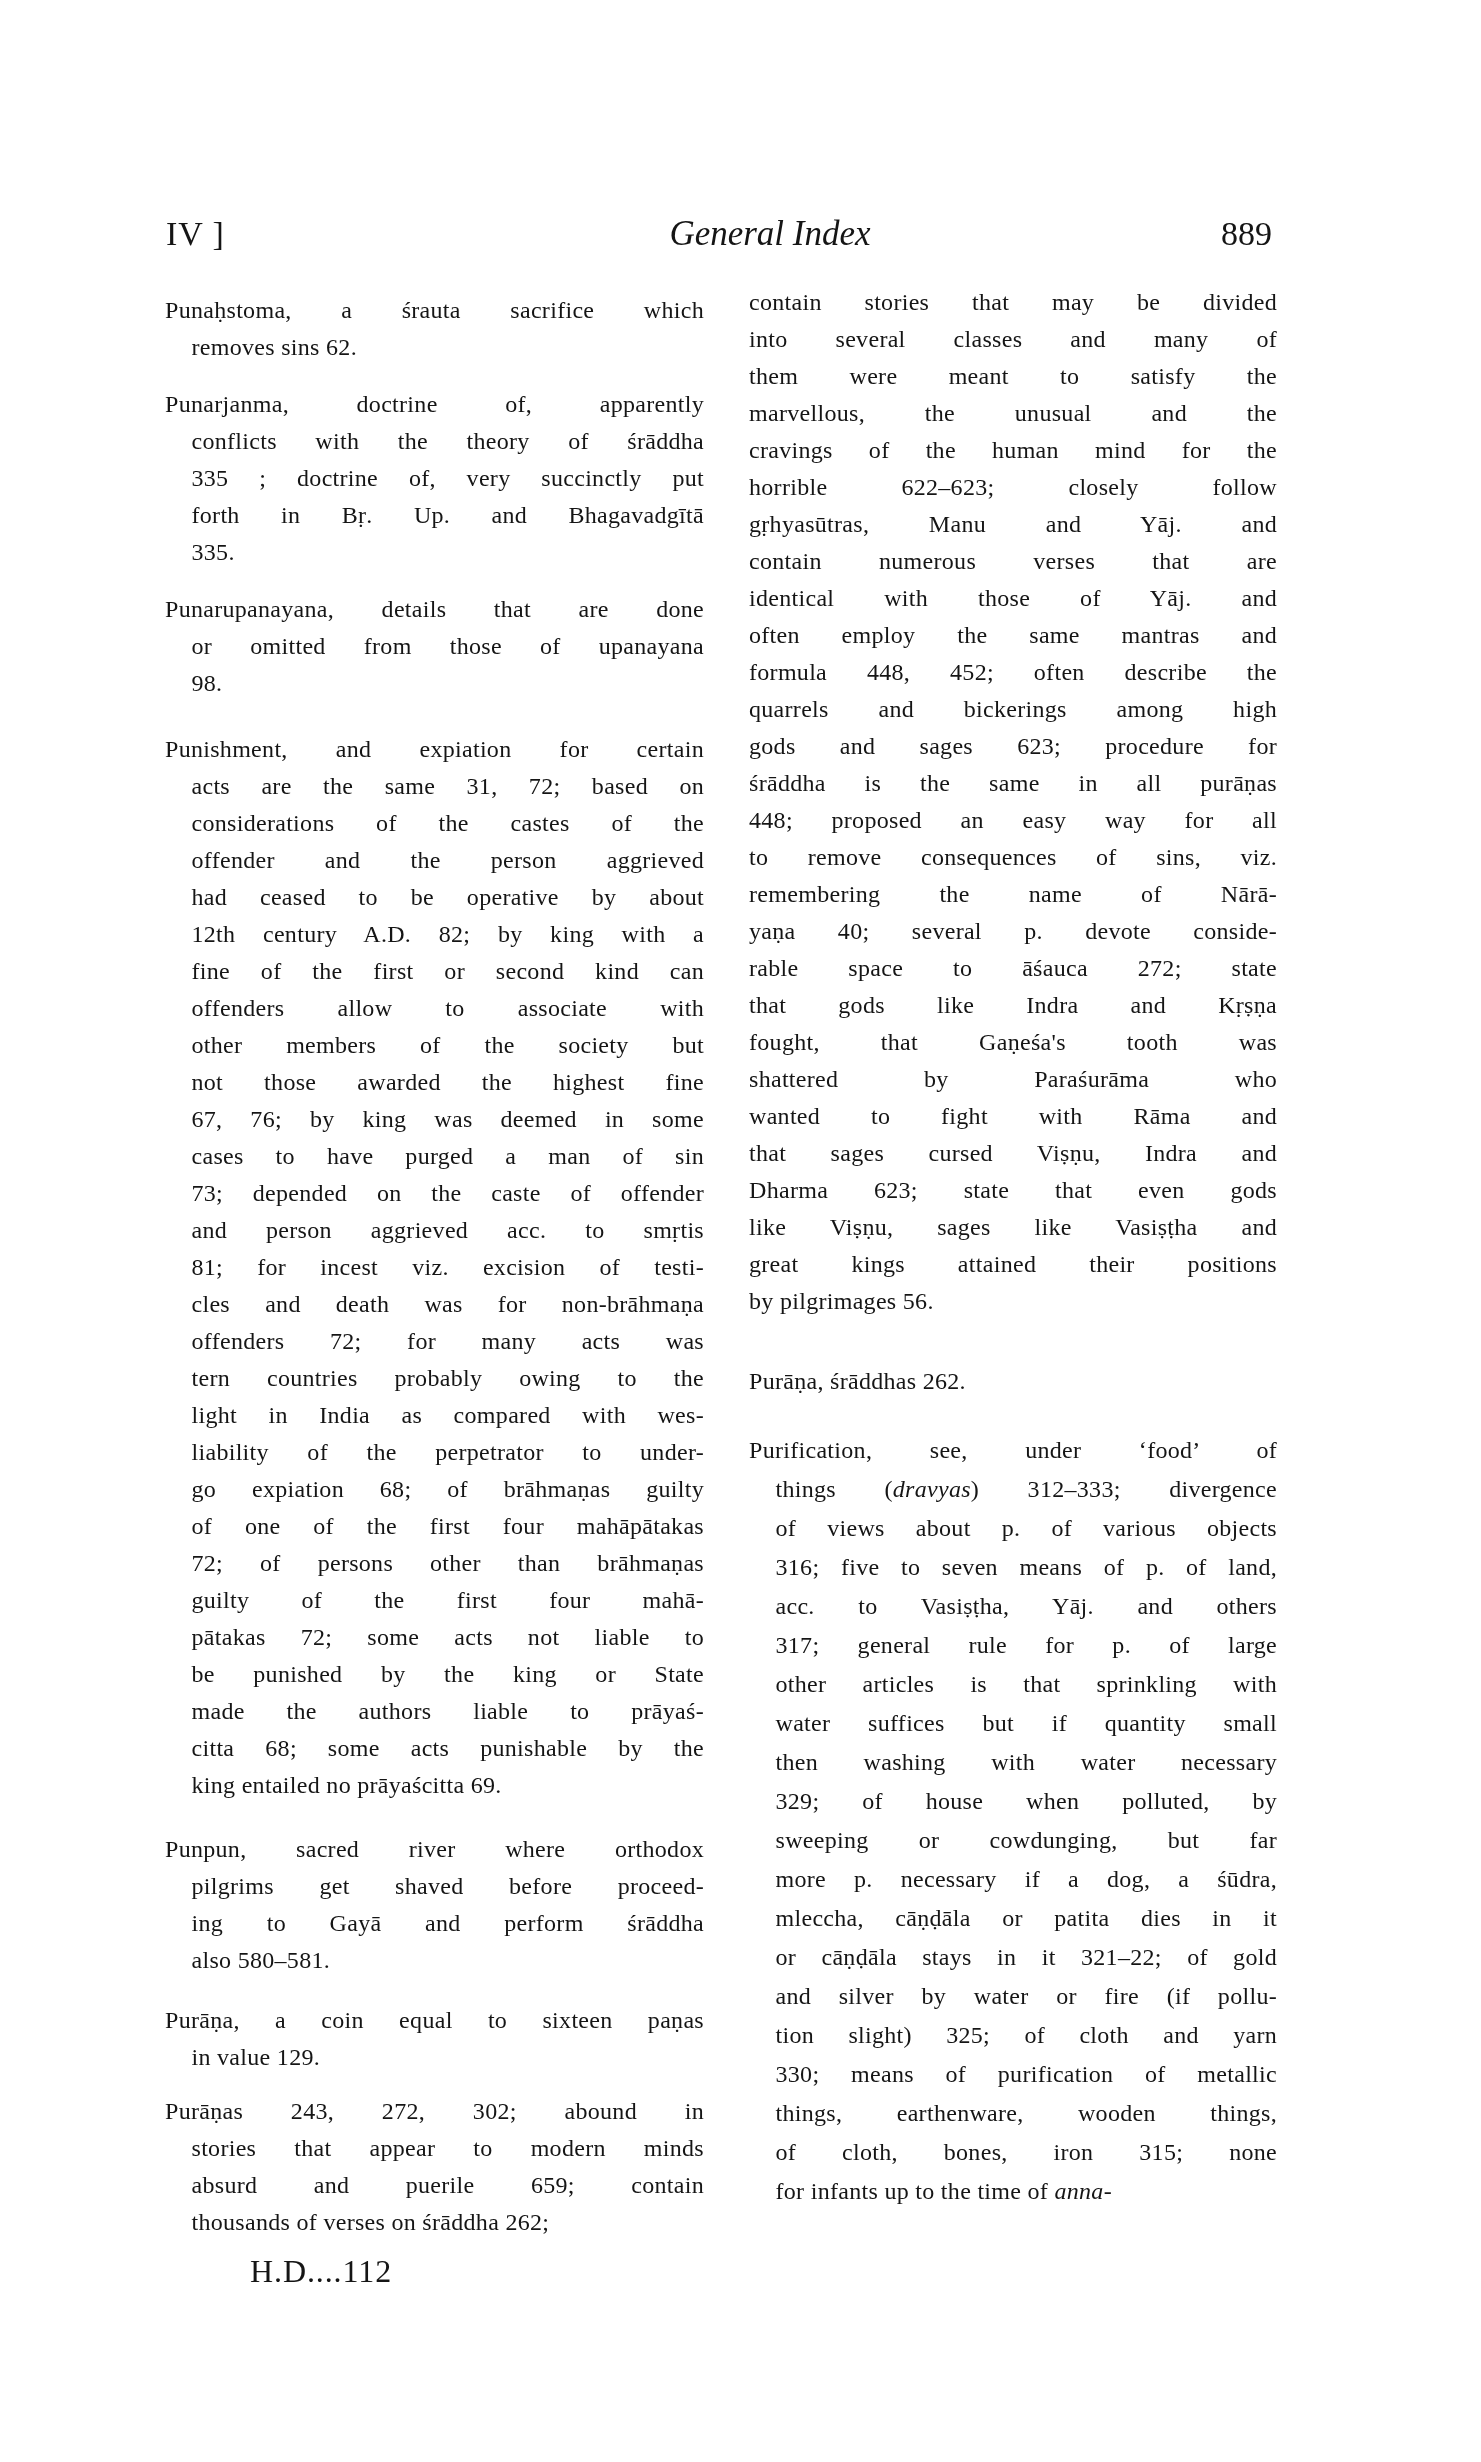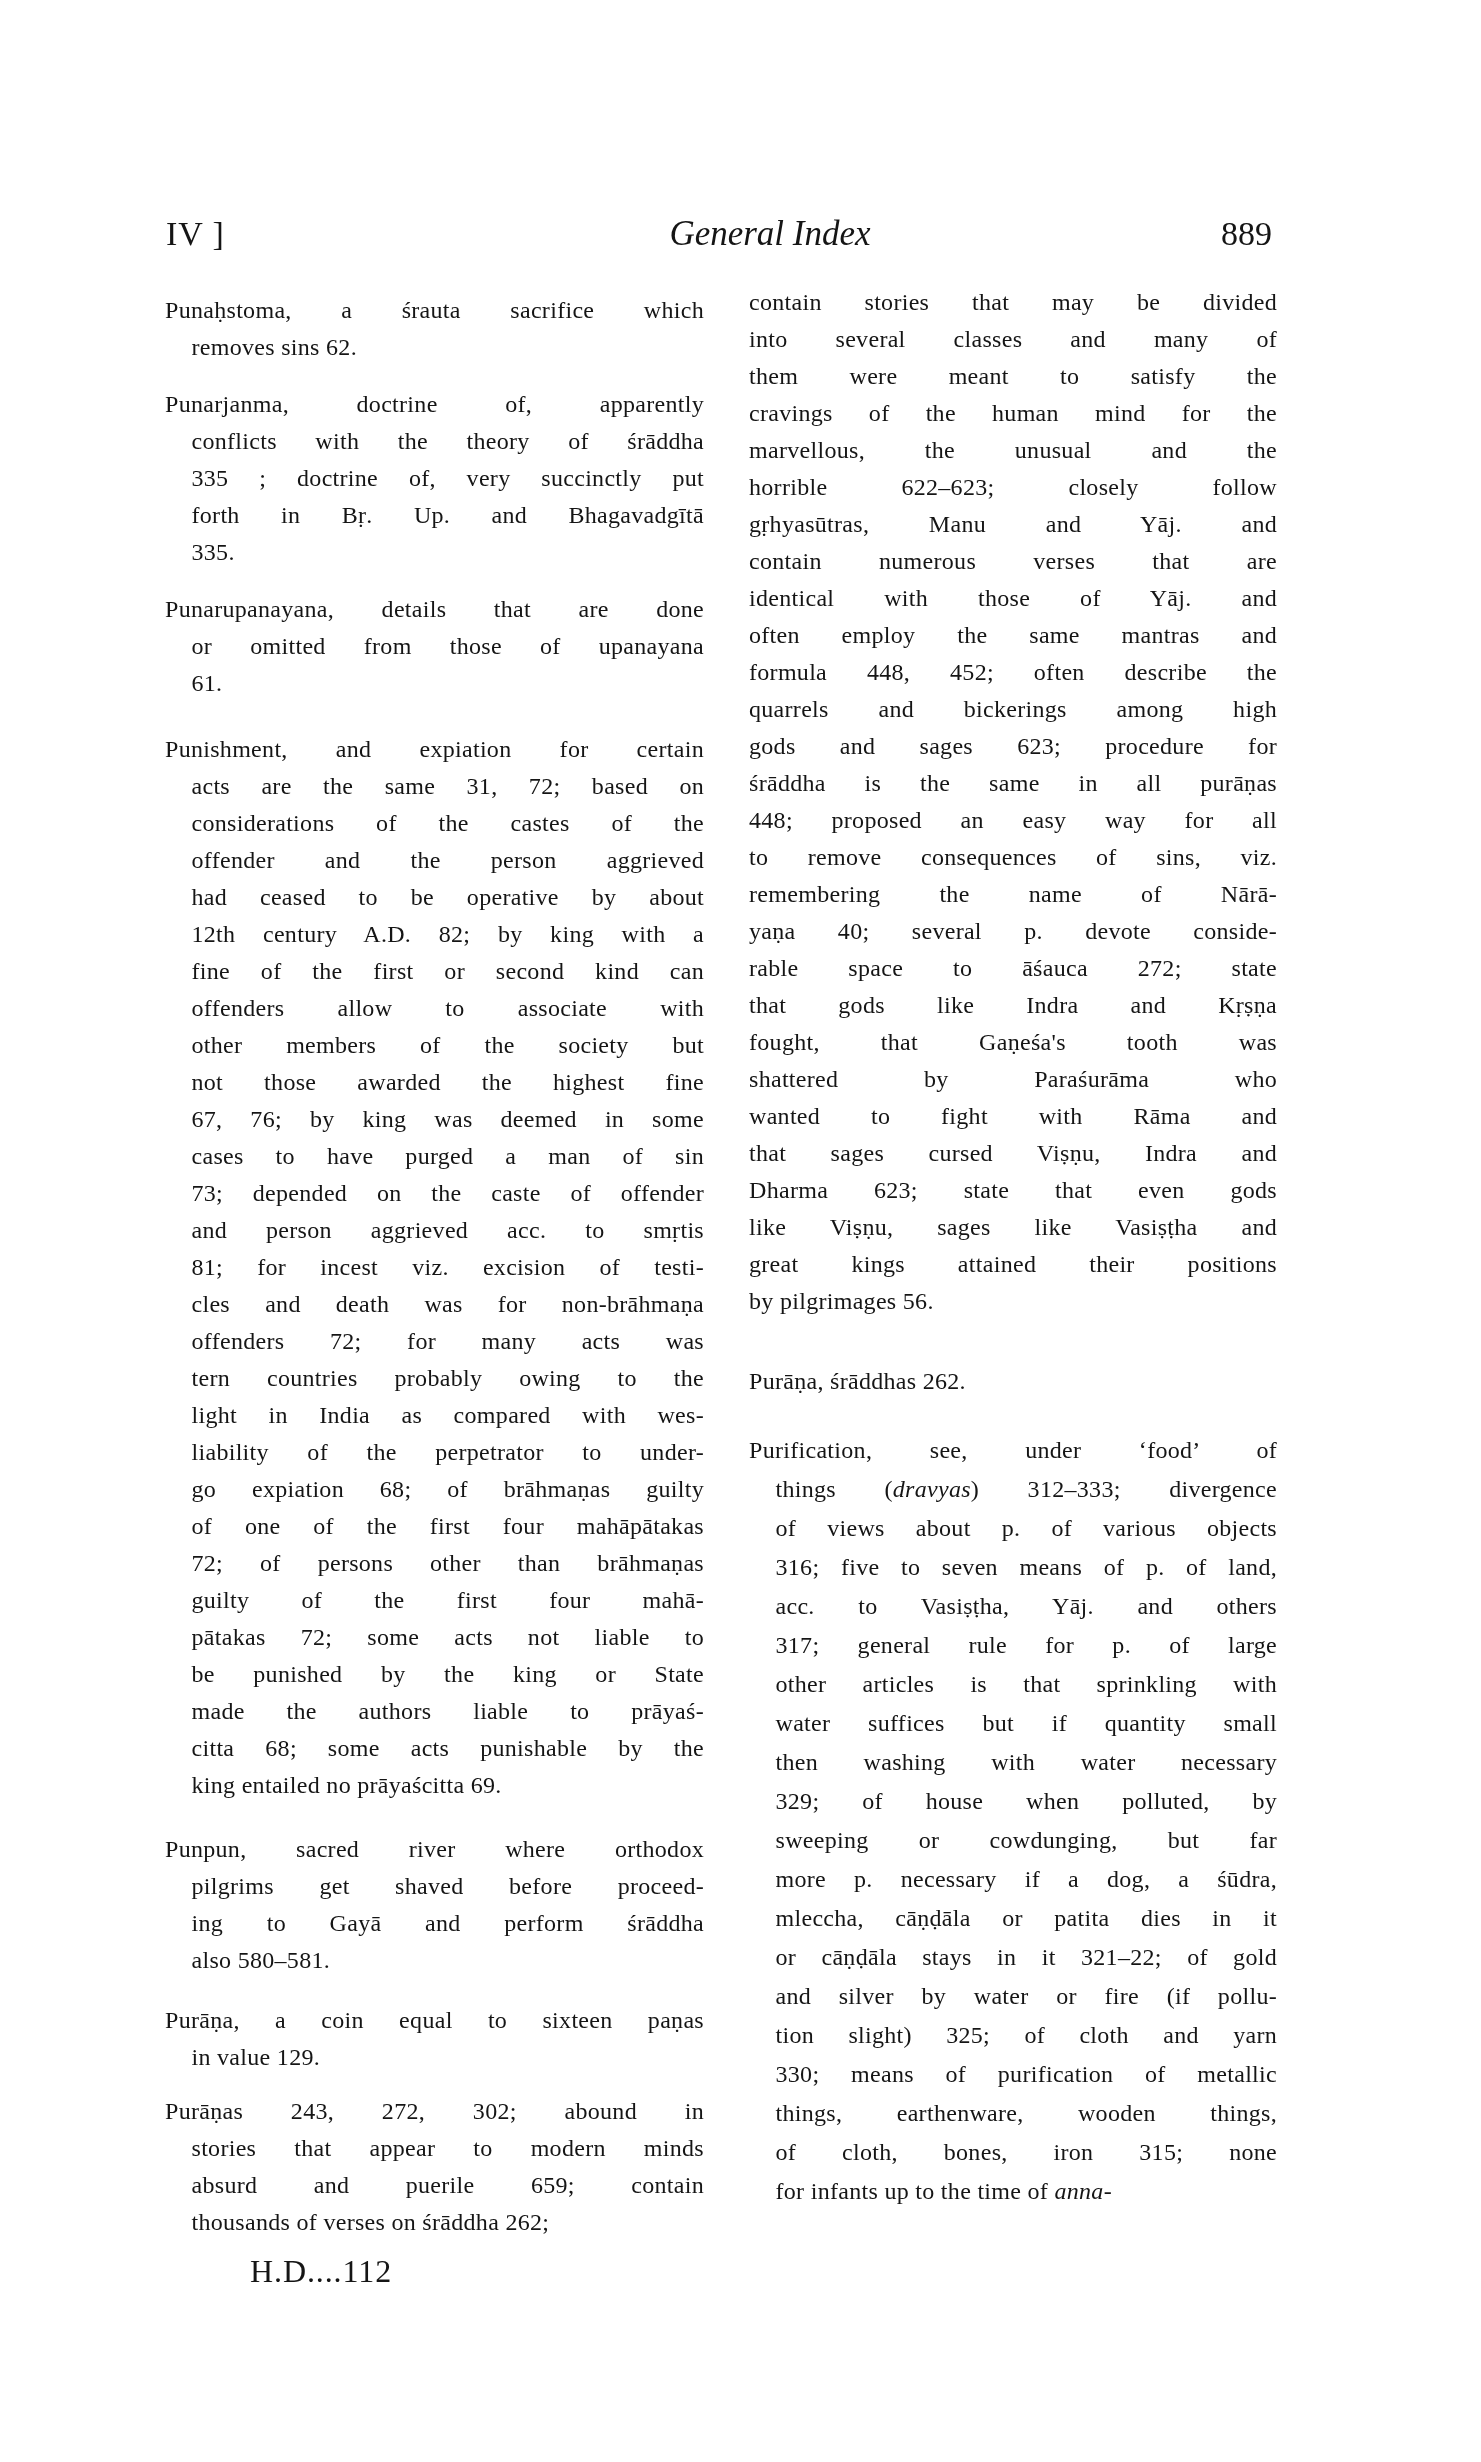--- a/index.html
+++ b/index.html
@@ -37,21 +37,21 @@
       <div class="entry" style="top: 386px;">
         <span class="line">Punarjanma, doctrine of, apparently</span>
         <span class="line indent">conflicts with the theory of śrāddha</span>
         <span class="line indent">335 ; doctrine of, very succinctly put</span>
         <span class="line indent">forth in Bṛ. Up. and Bhagavadgītā</span>
         <span class="line indent last">335.</span>
       </div>
       <div class="entry" style="top: 591px;">
         <span class="line">Punarupanayana, details that are done</span>
         <span class="line indent">or omitted from those of upanayana</span>
-        <span class="line indent last">61.</span>
+        <span class="line indent last">98.</span>
       </div>
       <div class="entry" style="top: 731px;">
         <span class="line">Punishment, and expiation for certain</span>
         <span class="line indent">acts are the same 31, 72; based on</span>
         <span class="line indent">considerations of the castes of the</span>
         <span class="line indent">offender and the person aggrieved</span>
         <span class="line indent">had ceased to be operative by about</span>
         <span class="line indent">12th century A.D. 82; by king with a</span>
         <span class="line indent">fine of the first or second kind can</span>
         <span class="line indent">offenders allow to associate with</span>
@@ -92,22 +92,22 @@
         <span class="line indent">stories that appear to modern minds</span>
         <span class="line indent">absurd and puerile 659; contain</span>
         <span class="line indent last">thousands of verses on śrāddha 262;</span>
       </div>
     </div>
   <div class="col col-right" id="col-right">
       <div class="entry" style="top: 284px;">
         <span class="line">contain stories that may be divided</span>
         <span class="line">into several classes and many of</span>
         <span class="line">them were meant to satisfy the</span>
+        <span class="line">marvellous, the unusual and the</span>
         <span class="line">cravings of the human mind for the</span>
-        <span class="line">marvellous, the unusual and the</span>
         <span class="line">horrible 622–623; closely follow</span>
         <span class="line">gṛhyasūtras, Manu and Yāj. and</span>
         <span class="line">contain numerous verses that are</span>
         <span class="line">identical with those of Yāj. and</span>
         <span class="line">often employ the same mantras and</span>
         <span class="line">formula 448, 452; often describe the</span>
         <span class="line">quarrels and bickerings among high</span>
         <span class="line">gods and sages 623; procedure for</span>
         <span class="line">śrāddha is the same in all purāṇas</span>
         <span class="line">448; proposed an easy way for all</span>

